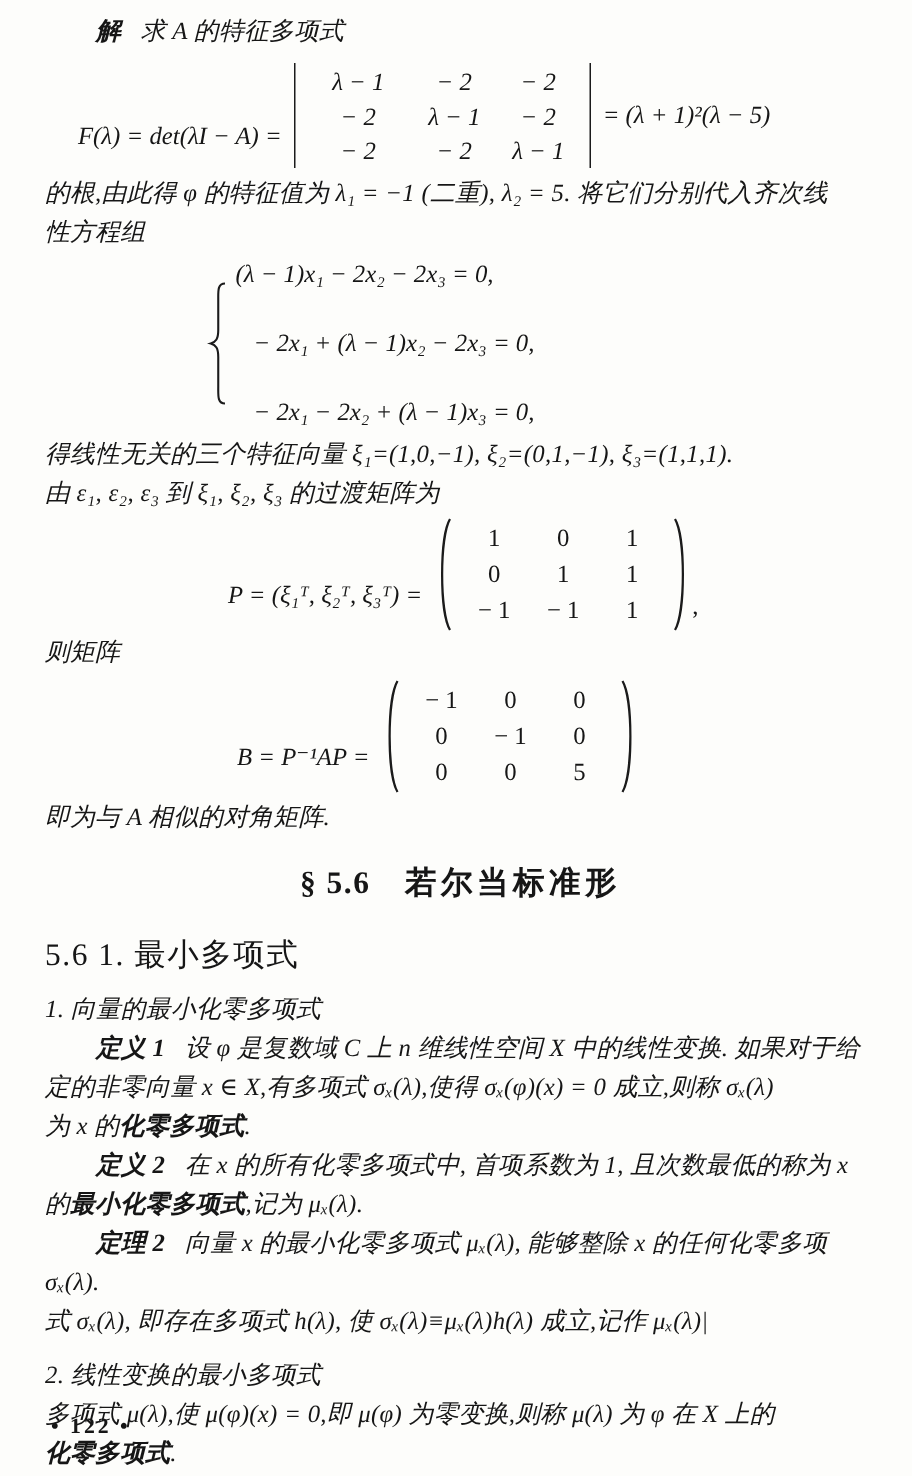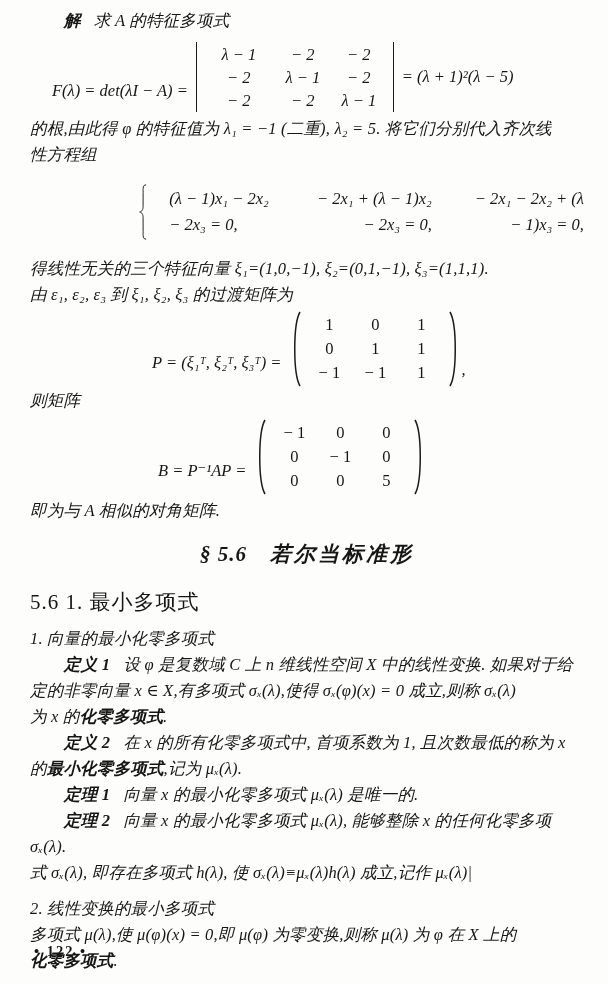--- a/index.html
+++ b/index.html
@@ -13,32 +13,32 @@
   
   .eq{display:flex;align-items:center;}
   .eq .lhs{margin-right:8px;margin-top:27px;}
   .math-it{font-style:italic;}
   .eq-f{margin:8px 0 4px 22px;font-size:16.5px;}
   .det{display:flex;align-items:center;}
   .dbar{width:0;height:70px;border-left:1.5px solid #1b1b1b;}
   .det-grid{display:grid;grid-template-columns:72px 56px 56px;margin:0 6px;}
   .det-grid span{line-height:23px;text-align:center;font-size:16.5px;}
   .eq-sys{margin:2px 0 2px 108px;}
-  .sys-lines{display:flex;flex-direction:row;margin-left:21px;gap:20px;}
+  .sys-lines{display:flex;flex-direction:column;margin-left:4px;gap:20px;}
   .sys-lines .sline{line-height:26px;font-size:16.5px;}
   .sys-lines .sline:nth-child(n+2){padding-left:12px;text-align:right;}
   .eq-p{margin:2px 0 0 122px;font-size:16.5px;}
   .eq-b{margin:4px 0 2px 128px;font-size:16.5px;}
   .mat-grid{display:grid;grid-template-columns:46px 46px 46px;margin:0 4px;}
   .mat-grid span{line-height:24px;text-align:center;font-size:16.5px;}
   .suffix{align-self:flex-end;padding-bottom:8px;}
   svg.bracket{display:block;}
   
   .section{margin:16px 0 0;text-align:center;font-size:21px;font-weight:bold;
-    letter-spacing:1px;font-style:italic;}
+    letter-spacing:1px;}
   .section .sp{margin-left:1.1em;letter-spacing:3px;}
   .subsection{margin:20px 0 0;font-size:21px;font-weight:normal;letter-spacing:1px;}
   .item{margin-top:10px;}
   .footer{position:absolute;left:34px;bottom:24px;font-size:14.5px;
     font-weight:bold;letter-spacing:2px;}
 </style>
 </head>
 <body>
 
 <div class="page">
@@ -135,21 +135,20 @@
 
   <p class="line item">1. 向量的最小化零多项式</p>
 
   <p class="line indent2"><b class="term">定义 1</b><span>设 φ 是复数域 C 上 n 维线性空间 X 中的线性变换. 如果对于给</span></p>
   <p class="line">定的非零向量 x ∈ X,有多项式 σₓ(λ),使得 σₓ(φ)(x) = 0 成立,则称 σₓ(λ)</p>
   <p class="line"><span>为 x 的</span><b>化零多项式</b><span>.</span></p>
 
   <p class="line indent2"><b class="term">定义 2</b><span>在 x 的所有化零多项式中, 首项系数为 1, 且次数最低的称为 x</span></p>
   <p class="line"><span>的</span><b>最小化零多项式</b><span>,记为 μₓ(λ).</span></p>
 
-  <p class="line indent2"><b class="term">定理 1</b><span>向量 x 的最小化零多项式 μₓ(λ) 是唯一的.</span></p>
 
   <p class="line indent2"><b class="term">定理 2</b><span>向量 x 的最小化零多项式 μₓ(λ), 能够整除 x 的任何化零多项</span></p>
   <p class="line">σₓ(λ).</p>
   <p class="line">式 σₓ(λ), 即存在多项式 h(λ), 使 σₓ(λ)≡μₓ(λ)h(λ) 成立,记作 μₓ(λ)|</p>
 
   <p class="line item">2. 线性变换的最小多项式</p>
 
   <p class="line">多项式 μ(λ),使 μ(φ)(x) = 0,即 μ(φ) 为零变换,则称 μ(λ) 为 φ 在 X 上的</p>
   <p class="line"><b>化零多项式</b><span>.</span></p>
 

